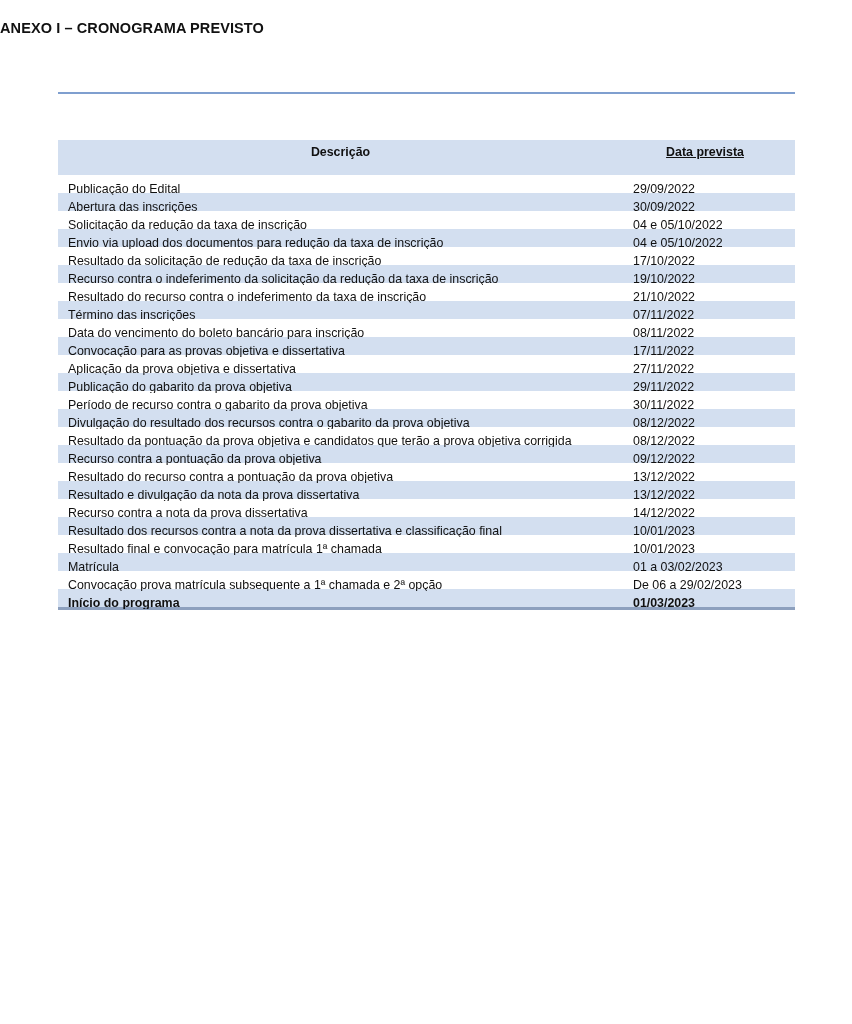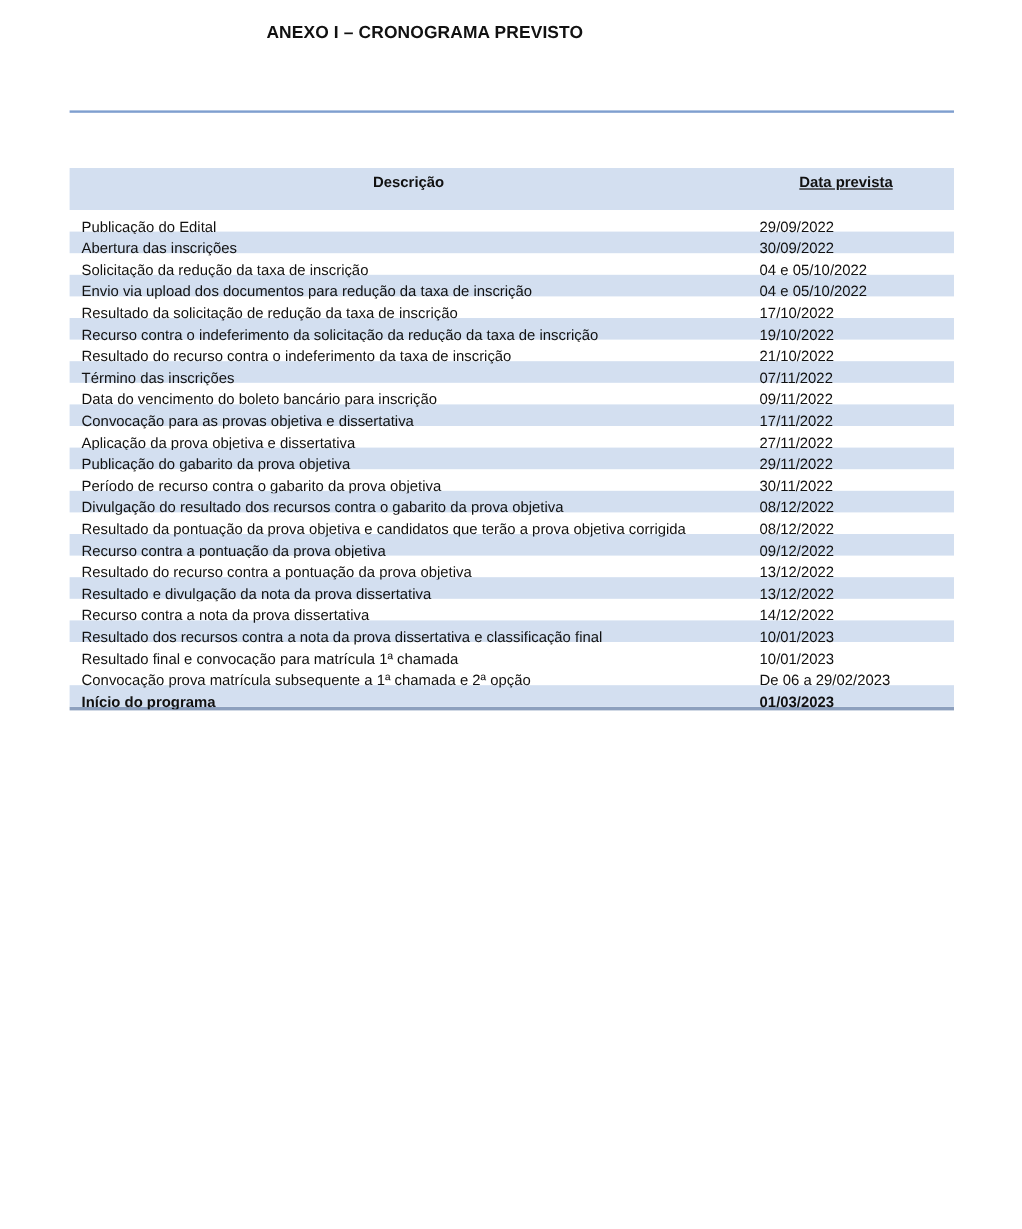--- a/index.html
+++ b/index.html
@@ -13,21 +13,20 @@
       position: relative;
       overflow: hidden;
       font-family: "Liberation Sans", "DejaVu Sans", sans-serif;
       color: #111111;
     }
     .page-title {
       position: absolute;
       top: 20px;
       left: 0;
       width: 708px;
-      text-align: center;
       font-weight: bold;
       font-size: 14.5px;
       letter-spacing: 0.1px;
       color: #111;
     }
     .schedule {
       position: absolute;
       left: 58px;
       top: 92px;
       width: 737px;
@@ -121,21 +120,21 @@
       <div class="row">
         <div class="cell-desc">Resultado do recurso contra o indeferimento da taxa de inscrição</div>
         <div class="cell-date">21/10/2022</div>
       </div>
       <div class="row shaded">
         <div class="cell-desc">Término das inscrições</div>
         <div class="cell-date">07/11/2022</div>
       </div>
       <div class="row">
         <div class="cell-desc">Data do vencimento do boleto bancário para inscrição</div>
-        <div class="cell-date">09/11/2022</div>
+        <div class="cell-date">08/11/2022</div>
       </div>
       <div class="row shaded">
         <div class="cell-desc">Convocação para as provas objetiva e dissertativa</div>
         <div class="cell-date">17/11/2022</div>
       </div>
       <div class="row">
         <div class="cell-desc">Aplicação da prova objetiva e dissertativa</div>
         <div class="cell-date">27/11/2022</div>
       </div>
       <div class="row shaded">
@@ -171,20 +170,24 @@
         <div class="cell-date">14/12/2022</div>
       </div>
       <div class="row shaded">
         <div class="cell-desc">Resultado dos recursos contra a nota da prova dissertativa e classificação final</div>
         <div class="cell-date">10/01/2023</div>
       </div>
       <div class="row">
         <div class="cell-desc">Resultado final e convocação para matrícula 1ª chamada</div>
         <div class="cell-date">10/01/2023</div>
       </div>
+      <div class="row shaded">
+        <div class="cell-desc">Matrícula</div>
+        <div class="cell-date">01 a 03/02/2023</div>
+      </div>
       <div class="row">
         <div class="cell-desc">Convocação prova matrícula subsequente a 1ª chamada e 2ª opção</div>
         <div class="cell-date">De 06 a 29/02/2023</div>
       </div>
       <div class="row shaded bold">
         <div class="cell-desc">Início do programa</div>
         <div class="cell-date">01/03/2023</div>
       </div>
     </div>
 </div>

